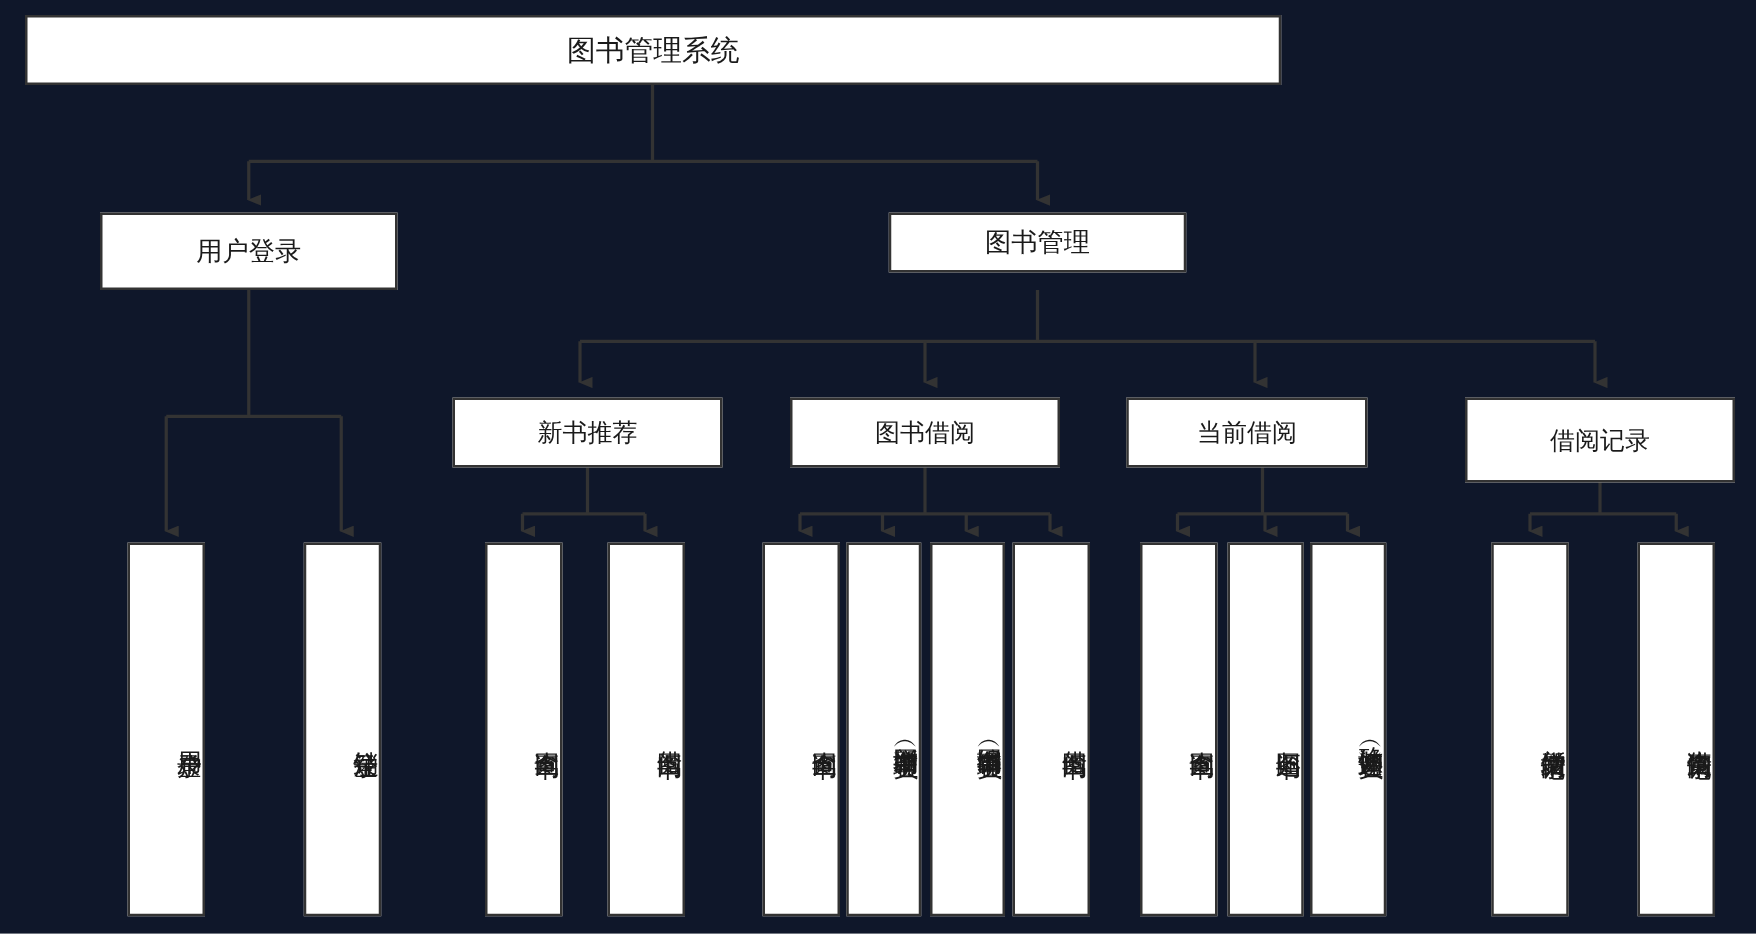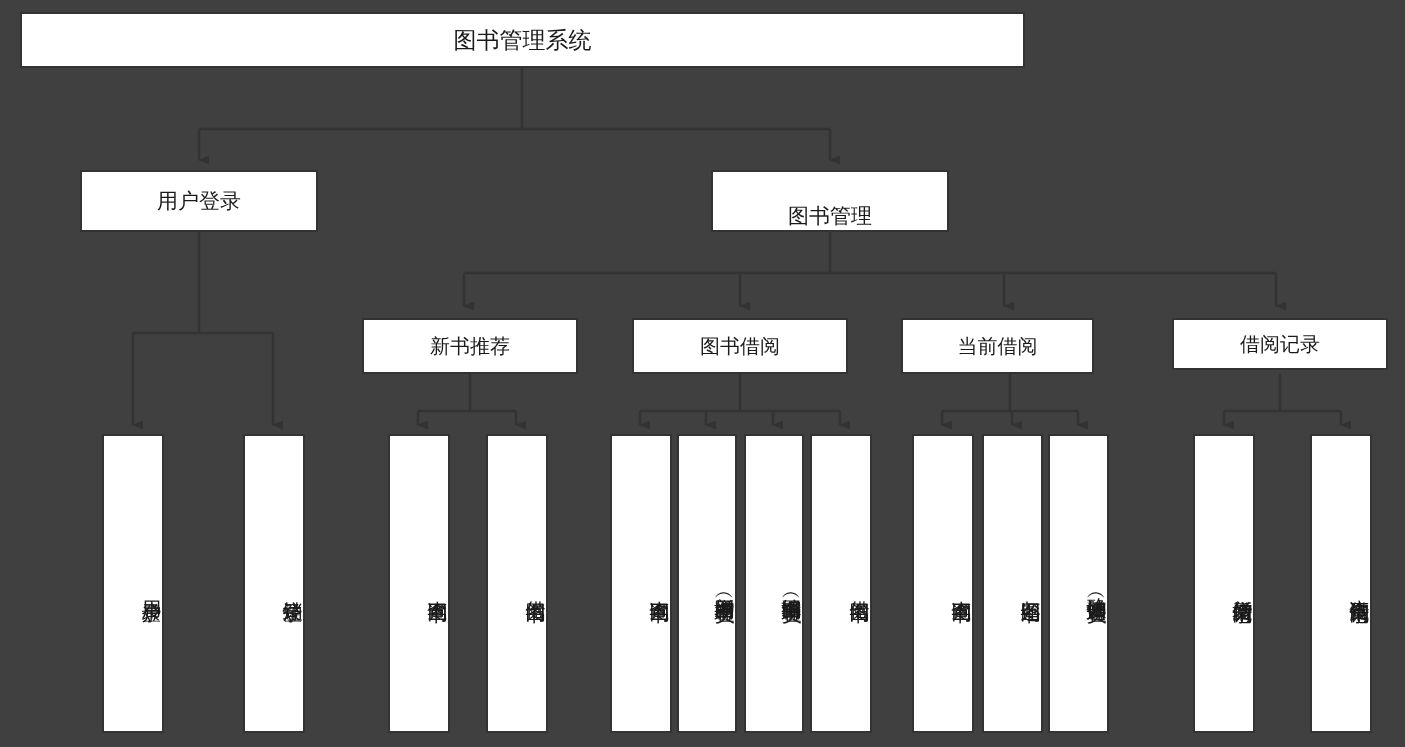--- a/index.html
+++ b/index.html
@@ -7,21 +7,21 @@
     padding: 0;
     background: #ffffff;
   }
   body {
     font-family: "DejaVu Sans", "Liberation Sans", sans-serif;
   }
   #diagram-root {
     position: relative;
     width: 1405px;
     height: 747px;
-    background: #404040;
+    background: #0f172a;
     overflow: hidden;
   }
   svg#tree-svg {
     position: absolute;
     left: 0;
     top: 0;
     width: 1405px;
     height: 747px;
   }
   .node-box {
@@ -123,34 +123,34 @@
     </g>
   </svg>
 
   <div class="node-box level-0" style="left:20px; top:12px; width:1005px; height:56px;">
     <span class="node-label">图书管理系统</span>
   </div>
 
   <div class="node-box level-1" style="left:80px; top:170px; width:238px; height:62px;">
     <span class="node-label">用户登录</span>
   </div>
-  <div class="node-box level-1" style="left:711px; top:170px; width:238px; height:62px;align-items:flex-end;">
+  <div class="node-box level-1" style="left:711px; top:170px; width:238px; height:48px;">
     <span class="node-label">图书管理</span>
   </div>
 
   <div class="node-box level-2" style="left:362px; top:318px; width:216px; height:56px;">
     <span class="node-label">新书推荐</span>
   </div>
   <div class="node-box level-2" style="left:632px; top:318px; width:216px; height:56px;">
     <span class="node-label">图书借阅</span>
   </div>
   <div class="node-box level-2" style="left:901px; top:318px; width:193px; height:56px;">
     <span class="node-label">当前借阅</span>
   </div>
-  <div class="node-box level-2" style="left:1172px; top:318px; width:216px; height:52px;">
+  <div class="node-box level-2" style="left:1172px; top:318px; width:216px; height:68px;">
     <span class="node-label">借阅记录</span>
   </div>
 
   <div class="node-box leaf" style="left:102px; top:434px; width:62px; height:299px;">
     <span class="node-label">用户登录</span>
   </div>
   <div class="node-box leaf" style="left:243px; top:434px; width:62px; height:299px;">
     <span class="node-label">注销登录</span>
   </div>
 

